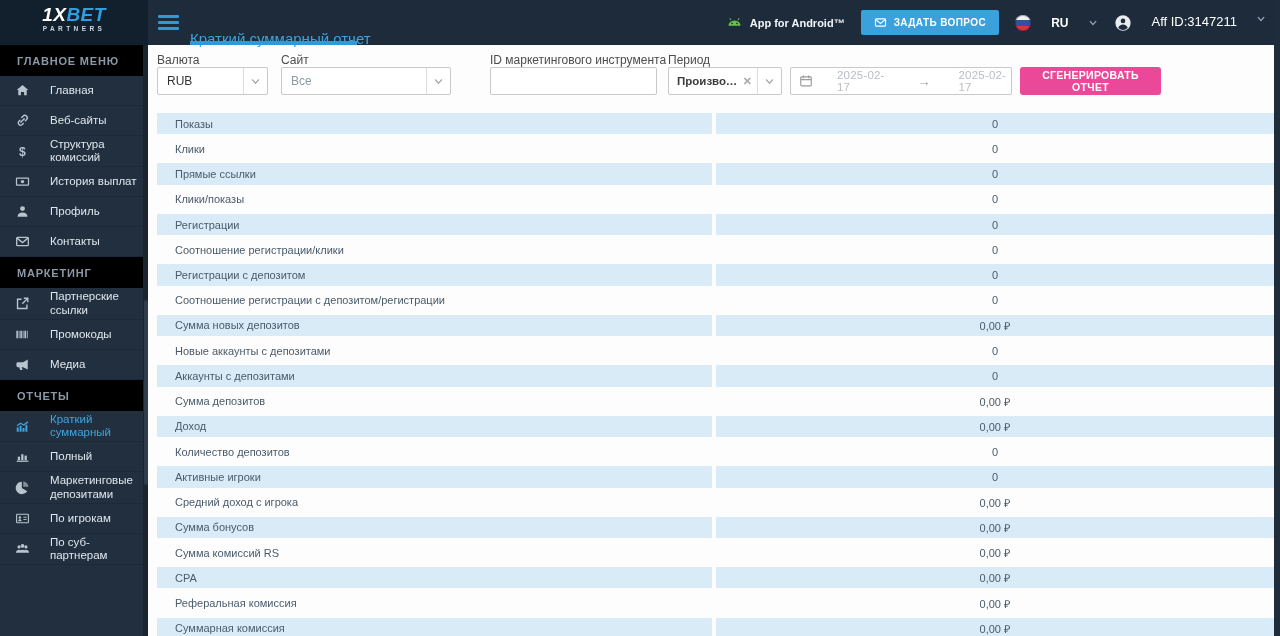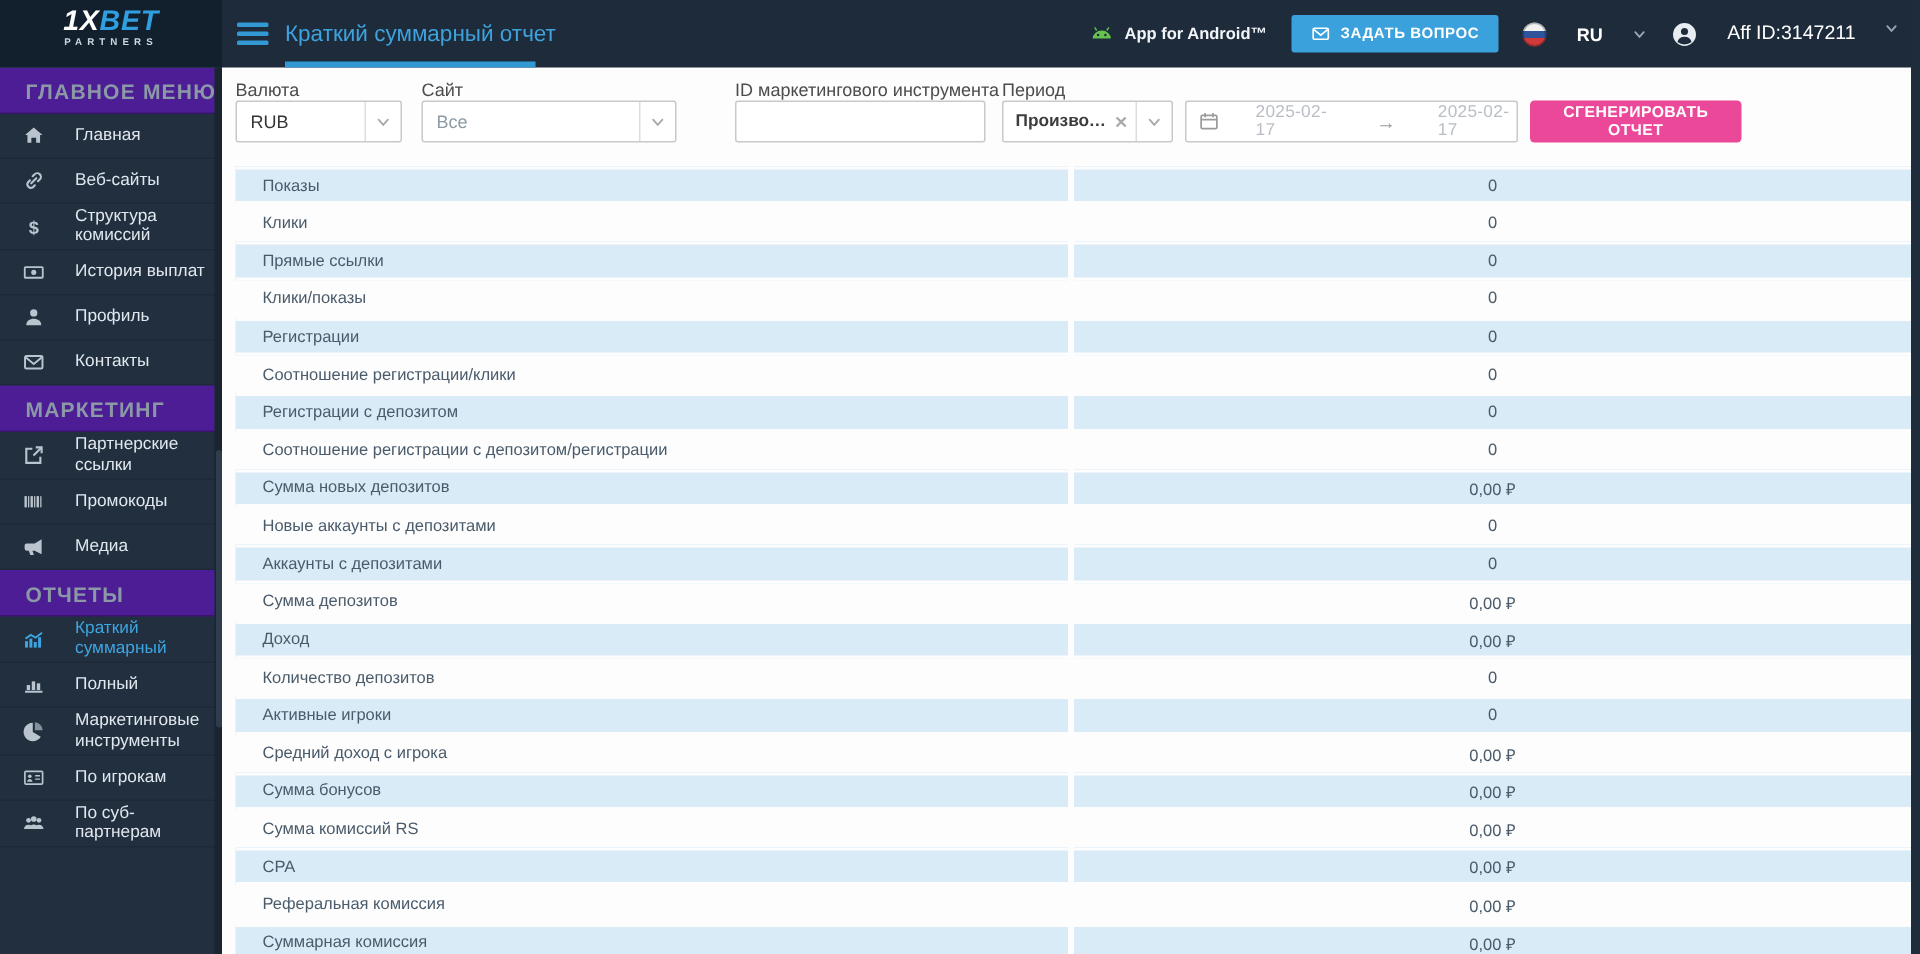--- a/index.html
+++ b/index.html
@@ -9,35 +9,35 @@
     -webkit-font-smoothing:antialiased;
   }
   
   .topbar{position:absolute;left:0;top:0;width:1280px;height:45px;background:#1d2b3b;z-index:5}
   .logo-area{position:absolute;left:0;top:0;width:148px;height:45px;background:#12202e;text-align:center;cursor:pointer}
   .logo-text{font-style:italic;font-weight:bold;font-size:19px;letter-spacing:.5px;margin-top:5px;line-height:20px}
   .logo-1x{color:#ffffff}.logo-bet{color:#2f9fe0}
   .logo-sub{color:#cdd6df;font-size:6.5px;letter-spacing:3.4px;font-weight:bold}
   .hamburger{position:absolute;left:158px;top:15px;width:21px;cursor:pointer}
   .hamburger span{display:block;height:3px;background:#3399d4;margin-bottom:3px;border-radius:1px}
-  .page-title{position:absolute;left:190px;top:0;height:45px;line-height:45px;color:#3ea2dc;font-size:15px;white-space:nowrap}
+  .page-title{position:absolute;left:190px;top:16px;height:45px;line-height:45px;color:#3ea2dc;font-size:15px;white-space:nowrap}
   .title-underline{position:absolute;left:190px;top:41px;width:167px;height:4px;background:#3399d4}
   .topbar-right{position:absolute;right:14px;top:0;height:45px;display:flex;align-items:center;gap:16px;color:#fff}
   .android-link{display:flex;align-items:center;gap:7px;font-size:11px;font-weight:bold;color:#f2f5f8;cursor:pointer}
   .android-ic{color:#67c14f;display:flex}
   .ask-btn{display:flex;align-items:center;gap:7px;background:#3aa1dc;color:#fff;border:none;font-family:inherit;
     font-size:10px;font-weight:bold;letter-spacing:.4px;padding:0 13px;height:25px;border-radius:2px;cursor:pointer}
   .lang-sel{display:flex;align-items:center;gap:20px;font-size:12px;font-weight:bold;cursor:pointer}
   .flag{width:16px;height:16px;border-radius:50%;background:linear-gradient(#f2f2f2 34%,#30549b 34%,#30549b 66%,#cf3a3a 66%);
     box-shadow:inset 0 0 0 1px rgba(0,0,0,.25)}
   .chev{color:#98a8b8;display:flex}
   .aff-menu{display:flex;align-items:flex-start;gap:19px;font-size:13px;font-weight:normal;cursor:pointer}
   
   .sidebar{position:absolute;left:0;top:45px;width:148px;height:591px;background:#212f3f}
-  .sb-header{height:31px;line-height:32px;background:#4c1d95;color:#8b99a7;font-size:14px;font-weight:bold;
+  .sb-header{height:31px;line-height:32px;background:#000000;color:#8b99a7;font-size:11px;font-weight:bold;
     letter-spacing:.8px;padding-left:17px;box-sizing:border-box;border-bottom:1px solid rgba(0,0,0,.25)}
   .sb-item{display:flex;align-items:center;gap:20px;min-height:30px;padding:2px 8px 2px 14px;color:#e0e7ed;
     font-size:11.5px;box-sizing:border-box;border-bottom:1px solid rgba(0,0,0,.12);cursor:pointer}
   .sb-item .ic{width:16px;height:16px;color:#b9c4ce;flex:none;display:flex;align-items:center;justify-content:center}
   .sb-item .lbl{line-height:1.15}
   .sb-item.active{color:#3ea5e0}
   .sb-item.active .ic{color:#3ea5e0}
   .sb-track{position:absolute;right:0;top:0;width:5px;height:591px;background:#1a2530}
   .sb-thumb{position:absolute;right:0;top:255px;width:4px;height:185px;background:#2e3c4c;border-radius:2px;cursor:pointer}
   
@@ -263,21 +263,21 @@
         </span>
         <span class="lbl">Полный</span>
       </div>
       <div class="sb-item">
         <span class="ic">
           <svg width="15" height="15" viewBox="0 0 16 16">
             <path fill="currentColor" d="M7.3 8.6V1.9A6.6 6.6 0 1 0 13 11.9z"></path>
             <path fill="currentColor" opacity="0.65" d="M8.8 1.6a6.6 6.6 0 0 1 5.6 5.6H8.8z"></path>
           </svg>
         </span>
-        <span class="lbl">Маркетинговые инструменты</span>
+        <span class="lbl">Маркетинговые депозитами</span>
       </div>
       <div class="sb-item">
         <span class="ic">
           <svg width="15" height="15" viewBox="0 0 16 16">
             <g fill="none" stroke="currentColor" stroke-width="1.2">
               <rect x="1.7" y="3.5" width="12.6" height="9" rx="0.8"></rect>
               <path d="M9 6.6h3.4M9 9h3.4" stroke-width="1"></path>
             </g>
             <circle cx="5.2" cy="6.9" r="1.3" fill="currentColor"></circle>
             <path d="M3.3 10.8c.3-1.4 1-2 1.9-2s1.6.6 1.9 2z" fill="currentColor"></path>

